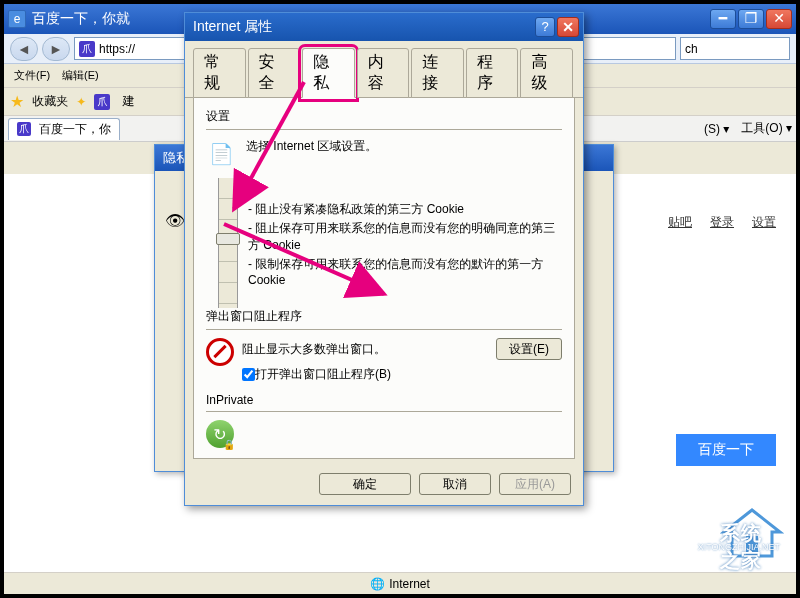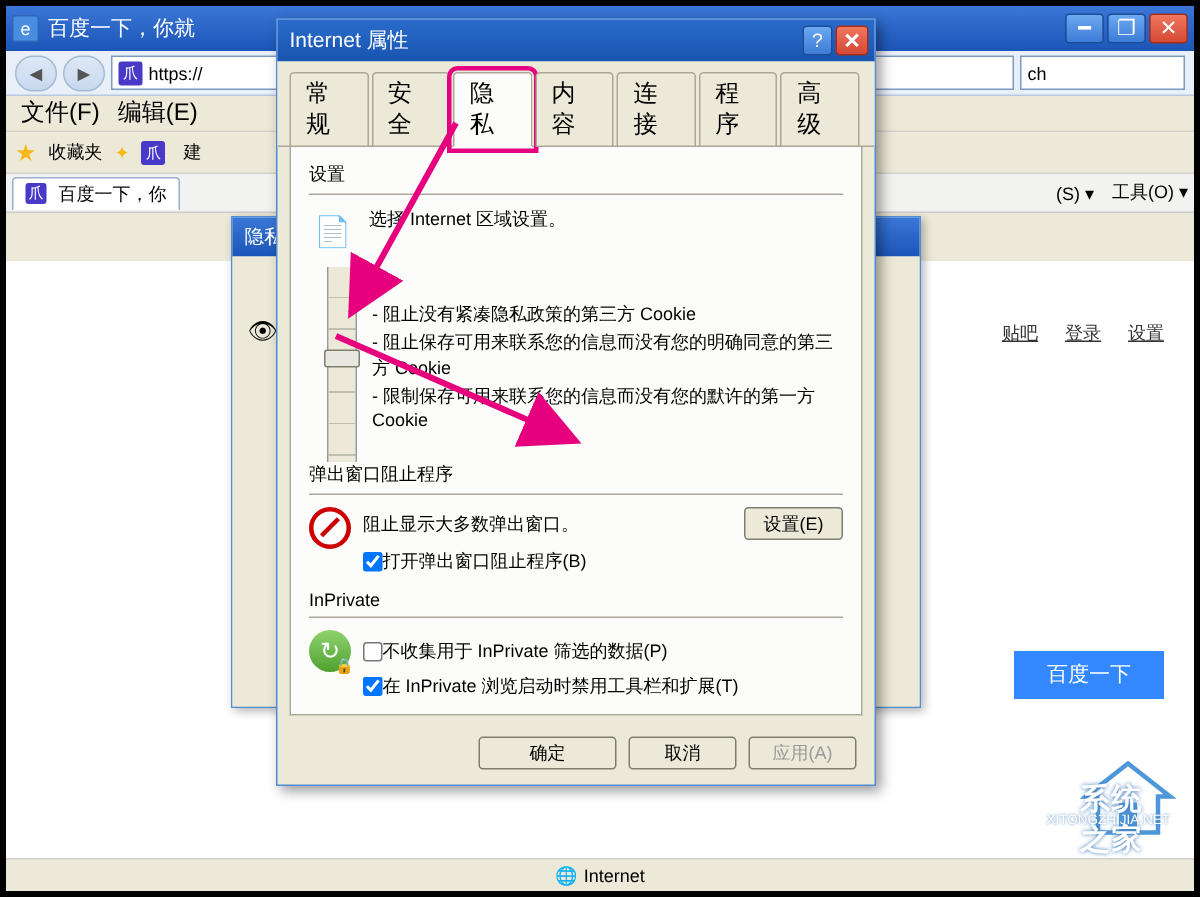--- a/index.html
+++ b/index.html
@@ -8,21 +8,21 @@
   .ie-titlebar { height: 30px; background: linear-gradient(#3b77d6,#1b55b8); color:#fff; display:flex; align-items:center; padding:0 4px; font-size:14px; }
   .ie-titlebar .title-icon { width:18px; height:18px; background:#4a8de0; border:1px solid #2f68b8; border-radius:2px; margin-right:6px; display:flex; align-items:center; justify-content:center; font-size:12px; }
   .ie-titlebar .title-text { flex:1; }
   .ie-sysbtns { display:flex; gap:2px; }
   .ie-sysbtn { width:26px; height:20px; background:linear-gradient(#6da8f1,#3d7bd6); border:1px solid #1c4d98; border-radius:3px; color:#fff; font-size:14px; text-align:center; line-height:16px; cursor:pointer; }
   .ie-sysbtn.close { background:linear-gradient(#f0775f,#d64836); border-color:#a32d1c; }
   .ie-toolbar1 { height:30px; background:#e8eff9; display:flex; align-items:center; gap:4px; padding:0 6px; border-bottom:1px solid #b8c8e0; }
   .nav-arrow { width:28px; height:24px; border-radius:12px; background:linear-gradient(#dde8f6,#c9d8ee); border:1px solid #a3b9d2; text-align:center; line-height:22px; font-size:14px; color:#555; }
   .addrbar { flex:1; height:23px; background:#fff; border:1px solid #7a9ac0; display:flex; align-items:center; padding:0 4px; font-size:12px; }
   .favicon-box { width:16px; height:16px; background:#4939c9; border-radius:2px; margin-right:4px; display:flex; align-items:center; justify-content:center; color:#fff; font-size:10px; }
-  .menubar { height:24px; background:#ece9d8; display:flex; align-items:center; padding:0 4px; font-size:16px; border-bottom:1px solid #d4d0c8; }
+  .menubar { height:24px; background:#ece9d8; display:flex; align-items:center; padding:0 4px; font-size:11px; border-bottom:1px solid #d4d0c8; }
   .menubar span { padding:2px 6px; cursor:pointer; }
   .favbar { height:28px; background:#ece9d8; display:flex; align-items:center; padding:0 6px; gap:8px; font-size:12px; border-bottom:1px solid #d4d0c8; }
   .star { color:#f6b91b; font-size:16px; }
   .tabs-row { height:26px; background:#f2f2f0; display:flex; align-items:center; padding:0 4px; font-size:12px; border-bottom:1px solid #ccc; }
   .ie-tab { height:22px; background:#fff; border:1px solid #9aafc9; border-bottom:none; border-radius:3px 3px 0 0; padding:3px 8px; display:flex; align-items:center; gap:4px; }
   .content-area { position:absolute; top:170px; left:0; right:0; bottom:22px; background:#fff; }
   .baidu-right { position:absolute; top:40px; right:20px; font-size:12px; display:flex; gap:18px; color:#333; }
   .baidu-right .u { text-decoration:underline; cursor:pointer; }
   .baidu-search-row { position:absolute; top:260px; right:20px; display:flex; gap:6px; }
   .baidu-btn { width:100px; height:32px; background:#3388ff; color:#fff; border:none; font-size:14px; cursor:pointer; }
@@ -200,30 +200,20 @@
           <input type="checkbox" checked="" style="">
           <span>打开弹出窗口阻止程序(B)</span>
         </label>
       </div>
     </div>
 
     <div class="grp-label" style="margin-top:10px">InPrivate</div>
     <div class="grp-line"></div>
     <div class="popup-row">
       <div class="inpriv-icon">↻</div>
-      <div style="flex:1">
-        <label class="chk-row">
-          <input type="checkbox" style="">
-          <span>不收集用于 InPrivate 筛选的数据(P)</span>
-        </label>
-        <label class="chk-row">
-          <input type="checkbox" checked="" style="">
-          <span>在 InPrivate 浏览启动时禁用工具栏和扩展(T)</span>
-        </label>
-      </div>
     </div>
   </div>
 
   <div class="dlg-footer">
     <button class="winbtn" style="width:92px">确定</button>
     <button class="winbtn" style="width:72px">取消</button>
     <button class="winbtn disabled" style="width:72px">应用(A)</button>
   </div>
 </div>
 

